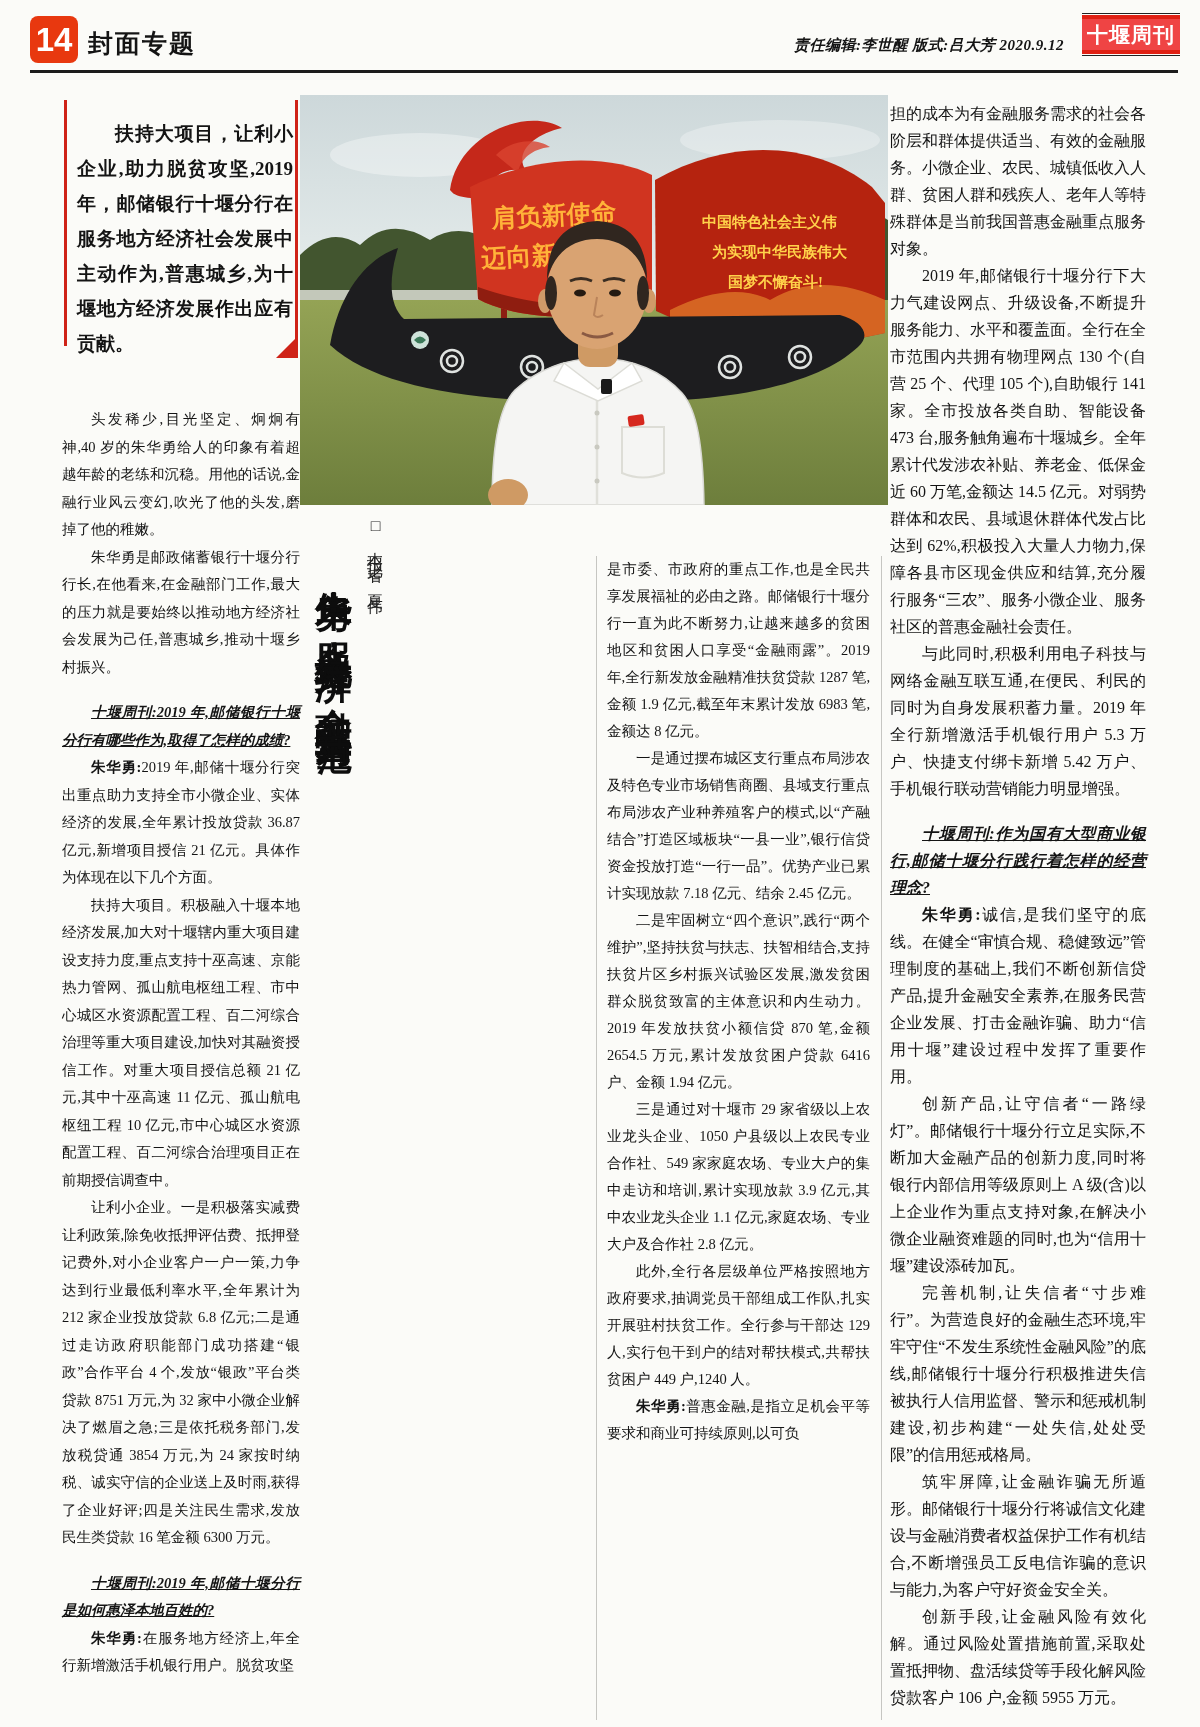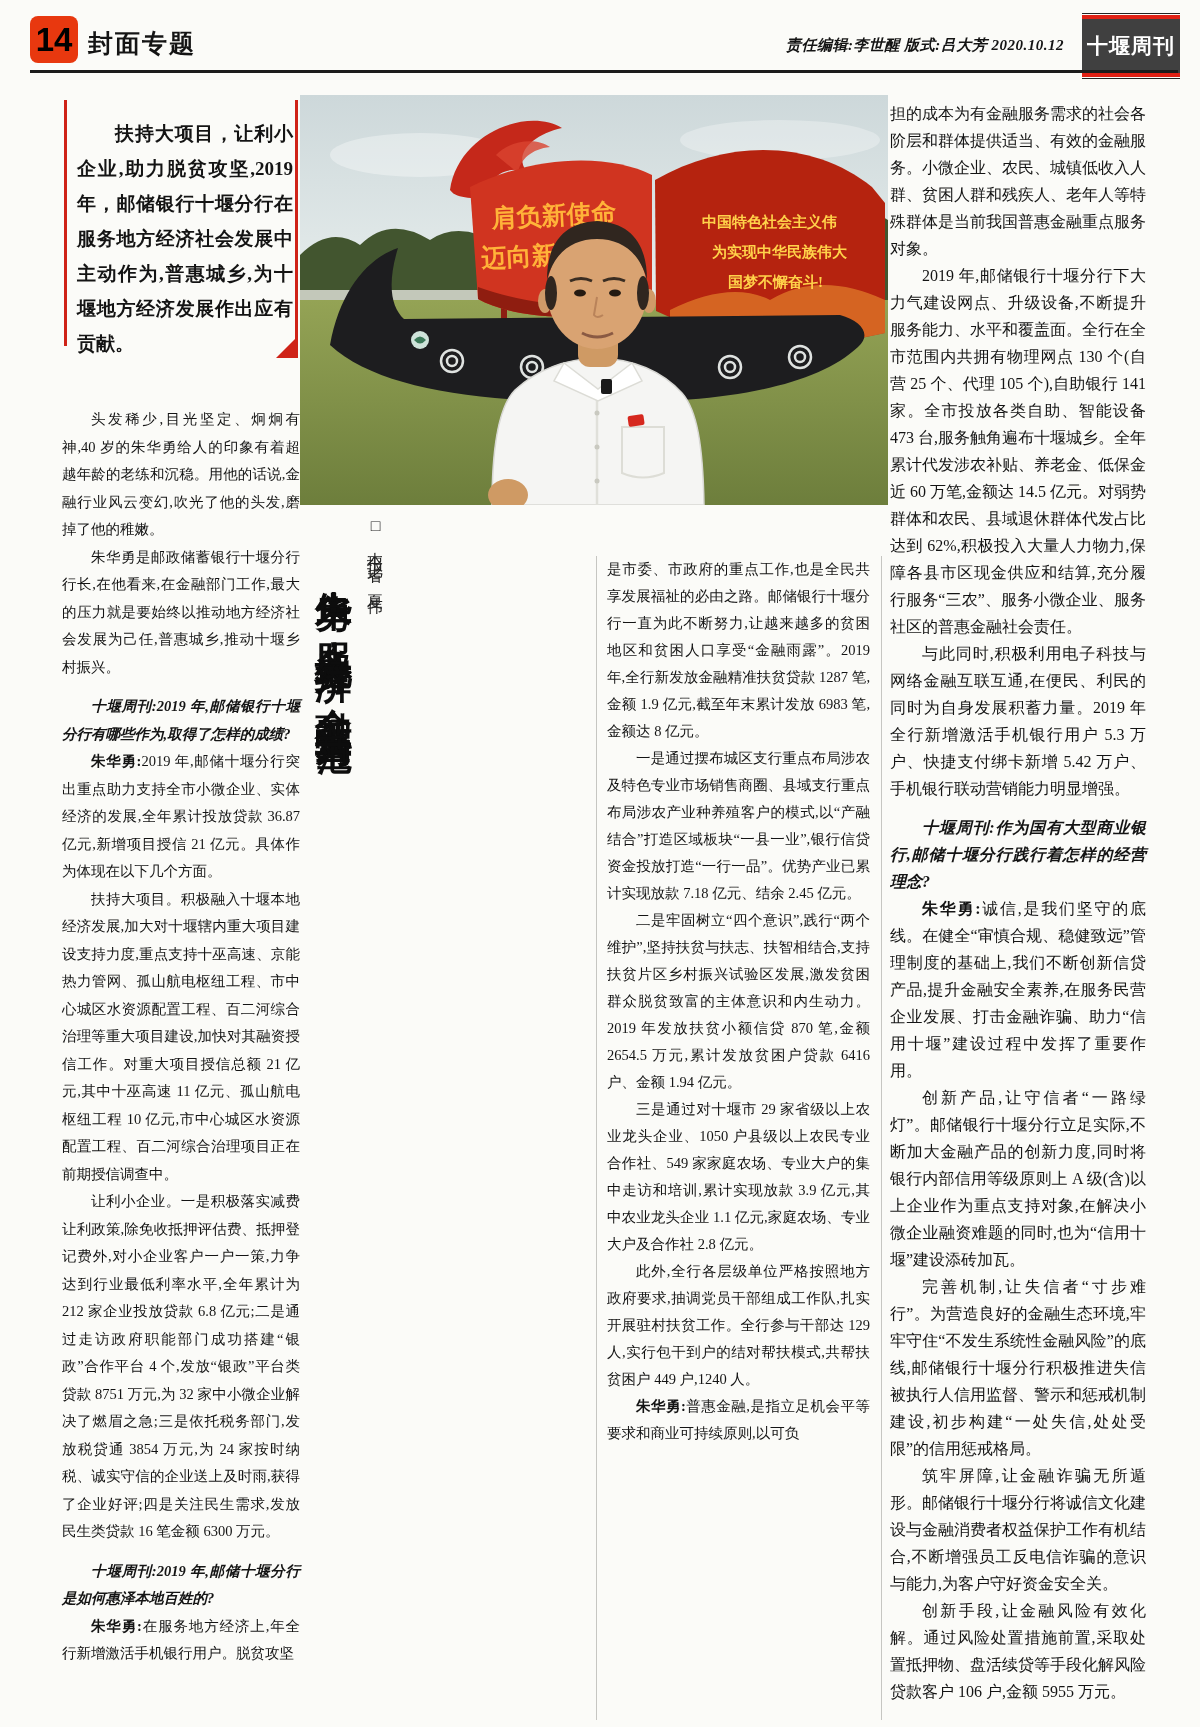--- a/index.html
+++ b/index.html
@@ -1,28 +1,28 @@
 <!DOCTYPE html>
 <html><head>
 <meta charset="utf-8">
 <style>
   html,body{margin:0;padding:0;background:#e9e9e7;}
   .page{position:relative;width:1200px;height:1727px;margin:0 auto;background:#fbfbf8;
         font-family:"Liberation Serif","DejaVu Serif",serif;color:#141414;overflow:hidden;}
 
   
   .pagenum{position:absolute;left:30px;top:16px;width:48px;height:47px;background:#e8380f;
-           border-radius:8px;color:#000000;font-weight:700;font-size:33px;line-height:47px;
+           border-radius:8px;color:#ffffff;font-weight:700;font-size:33px;line-height:47px;
            text-align:center;font-family:"Liberation Sans",sans-serif;}
   .section-title{position:absolute;left:88px;top:27px;font-size:25px;font-weight:700;
            letter-spacing:2px;font-family:"Liberation Sans",sans-serif;}
   .editor-line{position:absolute;right:136px;top:36px;font-size:15px;font-weight:700;
            font-style:italic;letter-spacing:.5px;}
-  .masthead{position:absolute;right:20px;top:13px;width:98px;height:66px;
-           border-top:1px solid #222;border-bottom:1px solid #222;background:#404040;
+  .masthead{position:absolute;right:20px;top:13px;width:98px;height:43px;
+           border-top:1px solid #222;border-bottom:1px solid #222;background:#ef4444;
            box-sizing:border-box;padding:4px 0;background-clip:content-box;}
   .masthead .redbar{position:absolute;left:0;width:100%;height:4px;background:#e02014;}
   .masthead .redbar.top{top:1px}
   .masthead .redbar.bot{bottom:1px}
   .masthead .mtxt{position:absolute;left:0;top:50%;transform:translateY(-50%);width:100%;
            text-align:center;color:#fff;font-size:21px;font-weight:700;letter-spacing:1px;}
   .head-rule{position:absolute;left:30px;top:70px;width:1148px;height:3px;background:#1c1c1c;}
 
   
   .intro-box{position:absolute;left:64px;top:100px;width:234px;height:246px;
@@ -41,38 +41,38 @@
   .headline-block{position:absolute;left:300px;top:505px;width:300px;height:1222px;}
   .v-headline{position:absolute;left:8px;top:56px;writing-mode:vertical-rl;text-orientation:upright;
              font-size:37px;font-weight:700;letter-spacing:4px;color:#0d0d0d;}
   .v-byline{position:absolute;left:64px;top:12px;writing-mode:vertical-rl;text-orientation:upright;
              font-size:16px;letter-spacing:5px;color:#222;}
 
   
   .col{position:absolute;text-align:justify;}
   .col p.blk{margin:0;text-indent:2em;}
   .col p.blk.cont{text-indent:0;}
-  .col p.blk.q{font-weight:700;font-style:italic;margin-top:12px;}
+  .col p.blk.q{font-weight:700;font-style:italic;margin-top:18px;text-decoration:underline;}
   .col .lead{font-weight:700;}
   .col-left{left:62px;top:406px;width:238px;font-size:14.5px;line-height:27.5px;}
   .col-mid{left:607px;top:556px;width:263px;font-size:14.5px;line-height:27px;}
   .col-right{left:890px;top:100px;width:256px;font-size:16px;line-height:27px;}
 
   .v-rule{position:absolute;width:1px;background:#c6c6c2;}
   .v-rule.r1{left:596px;top:556px;height:1164px;}
   .v-rule.r2{left:881px;top:556px;height:1164px;}
 </style>
 </head>
 <body>
 
 <div class="page">
 
   <div class="pagenum">14</div>
   <div class="section-title">封面专题</div>
-  <div class="editor-line">责任编辑:李世醒  版式:吕大芳  2020.10.12</div>
+  <div class="editor-line">责任编辑:李世醒  版式:吕大芳  2020.9.12</div>
   <div class="masthead">
     <div class="redbar top"></div>
     <div class="mtxt">十堰周刊</div>
     <div class="redbar bot"></div>
   </div>
   <div class="head-rule"></div>
 
   <div class="intro-box">
     <p>扶持大项目，让利小企业,助力脱贫攻坚,2019年，邮储银行十堰分行在服务地方经济社会发展中主动作为,普惠城乡,为十堰地方经济发展作出应有贡献。</p>
     <div class="intro-corner"></div>

